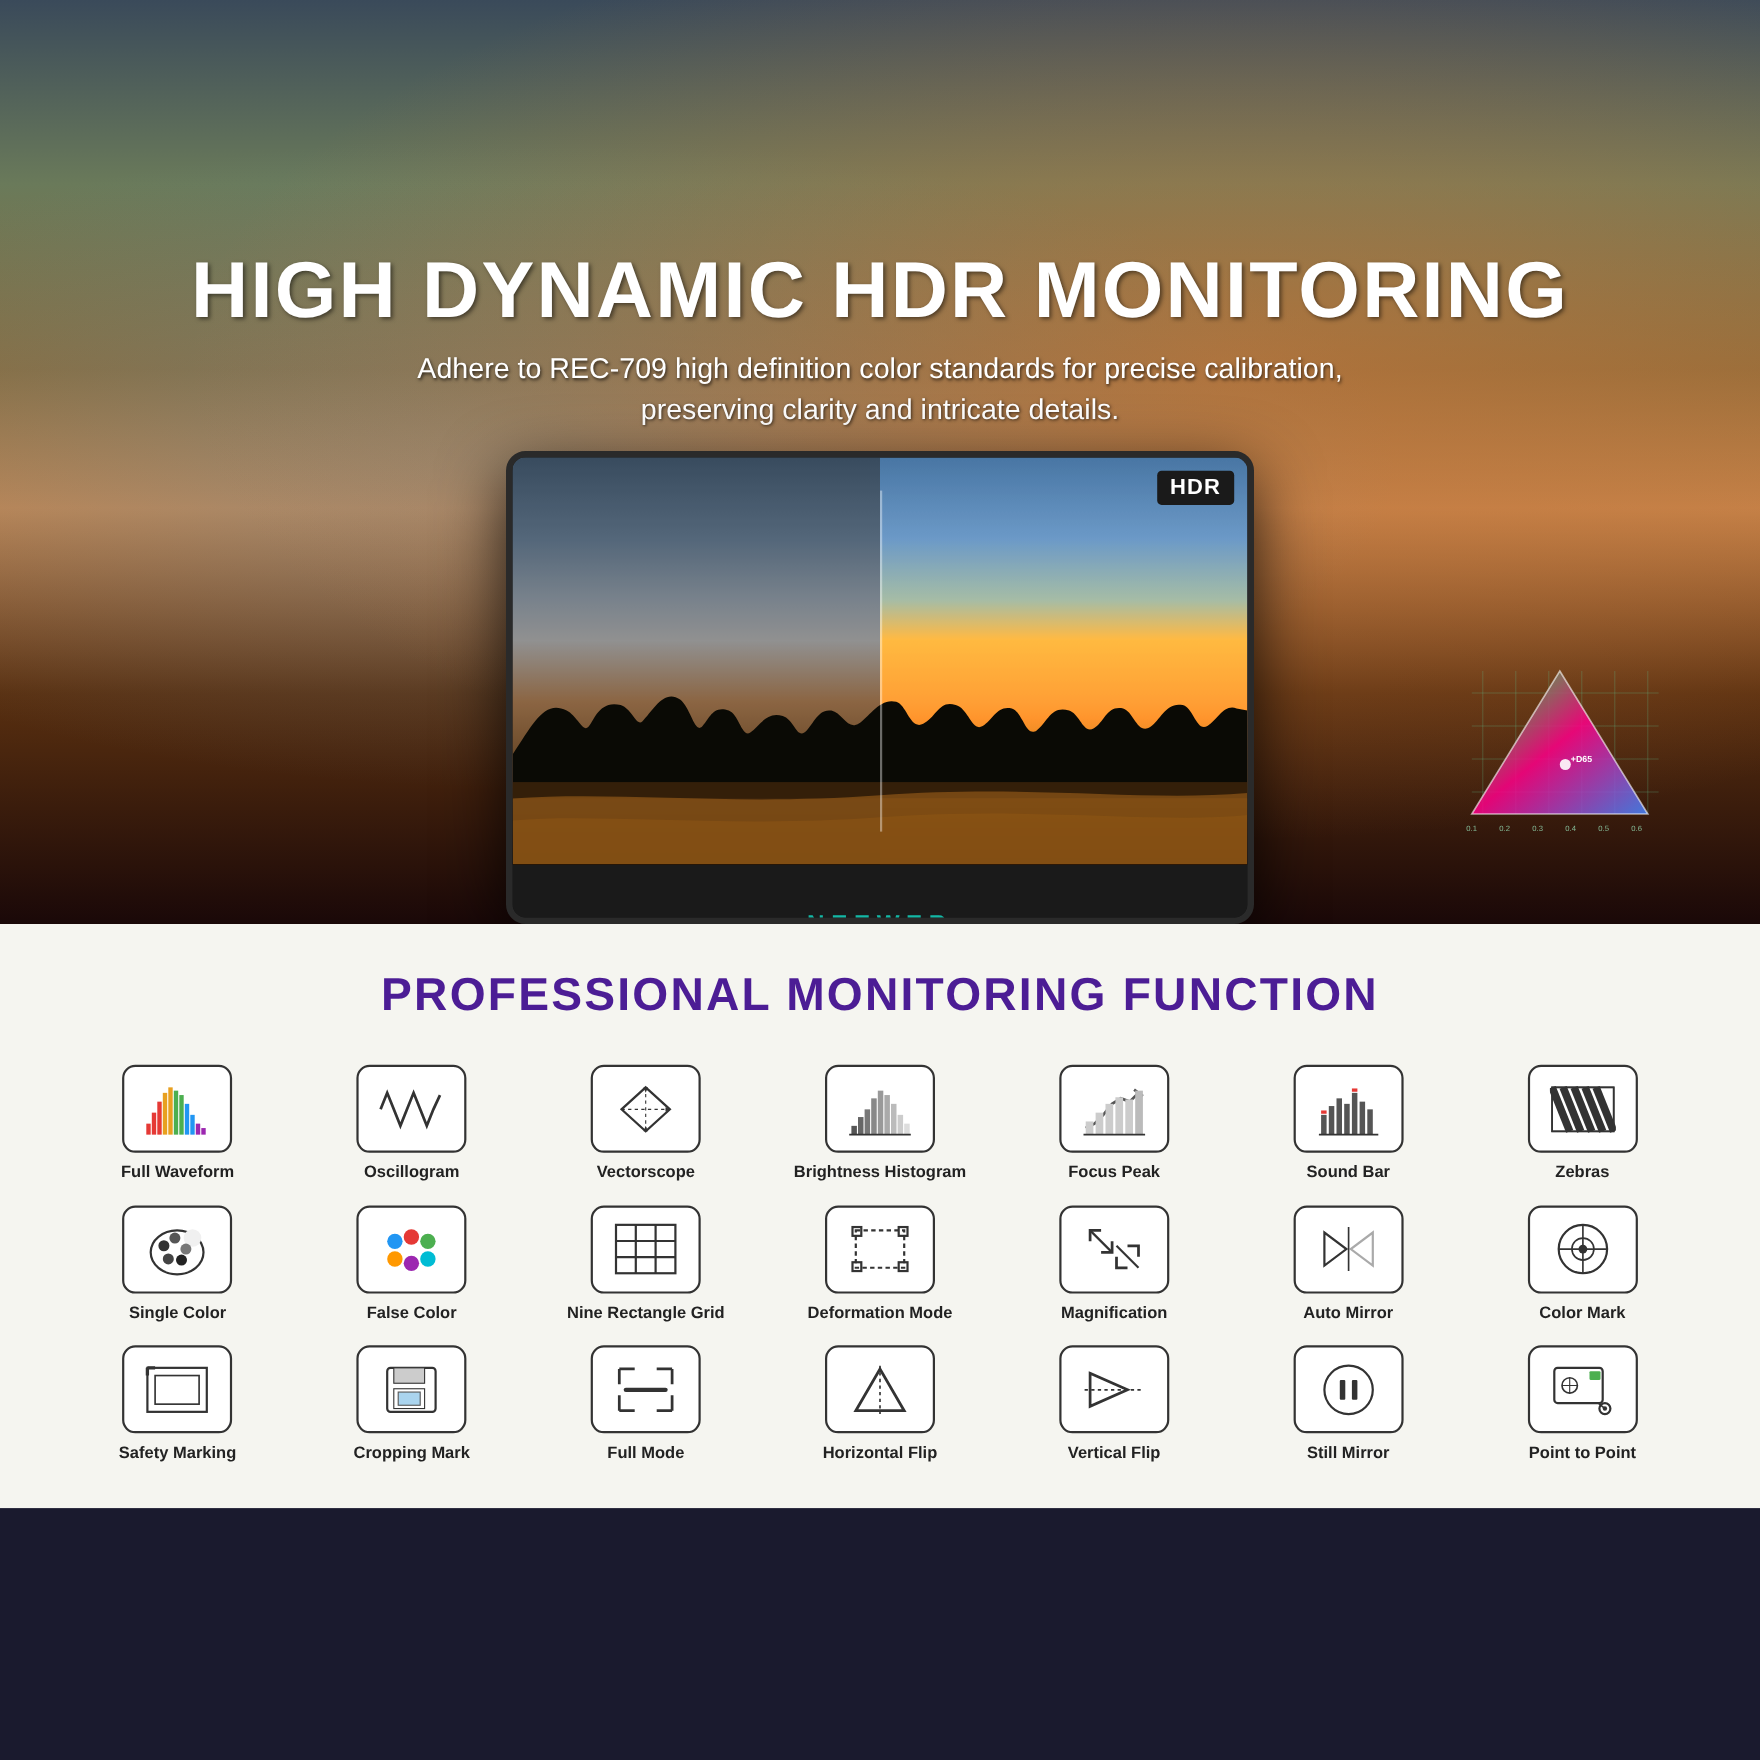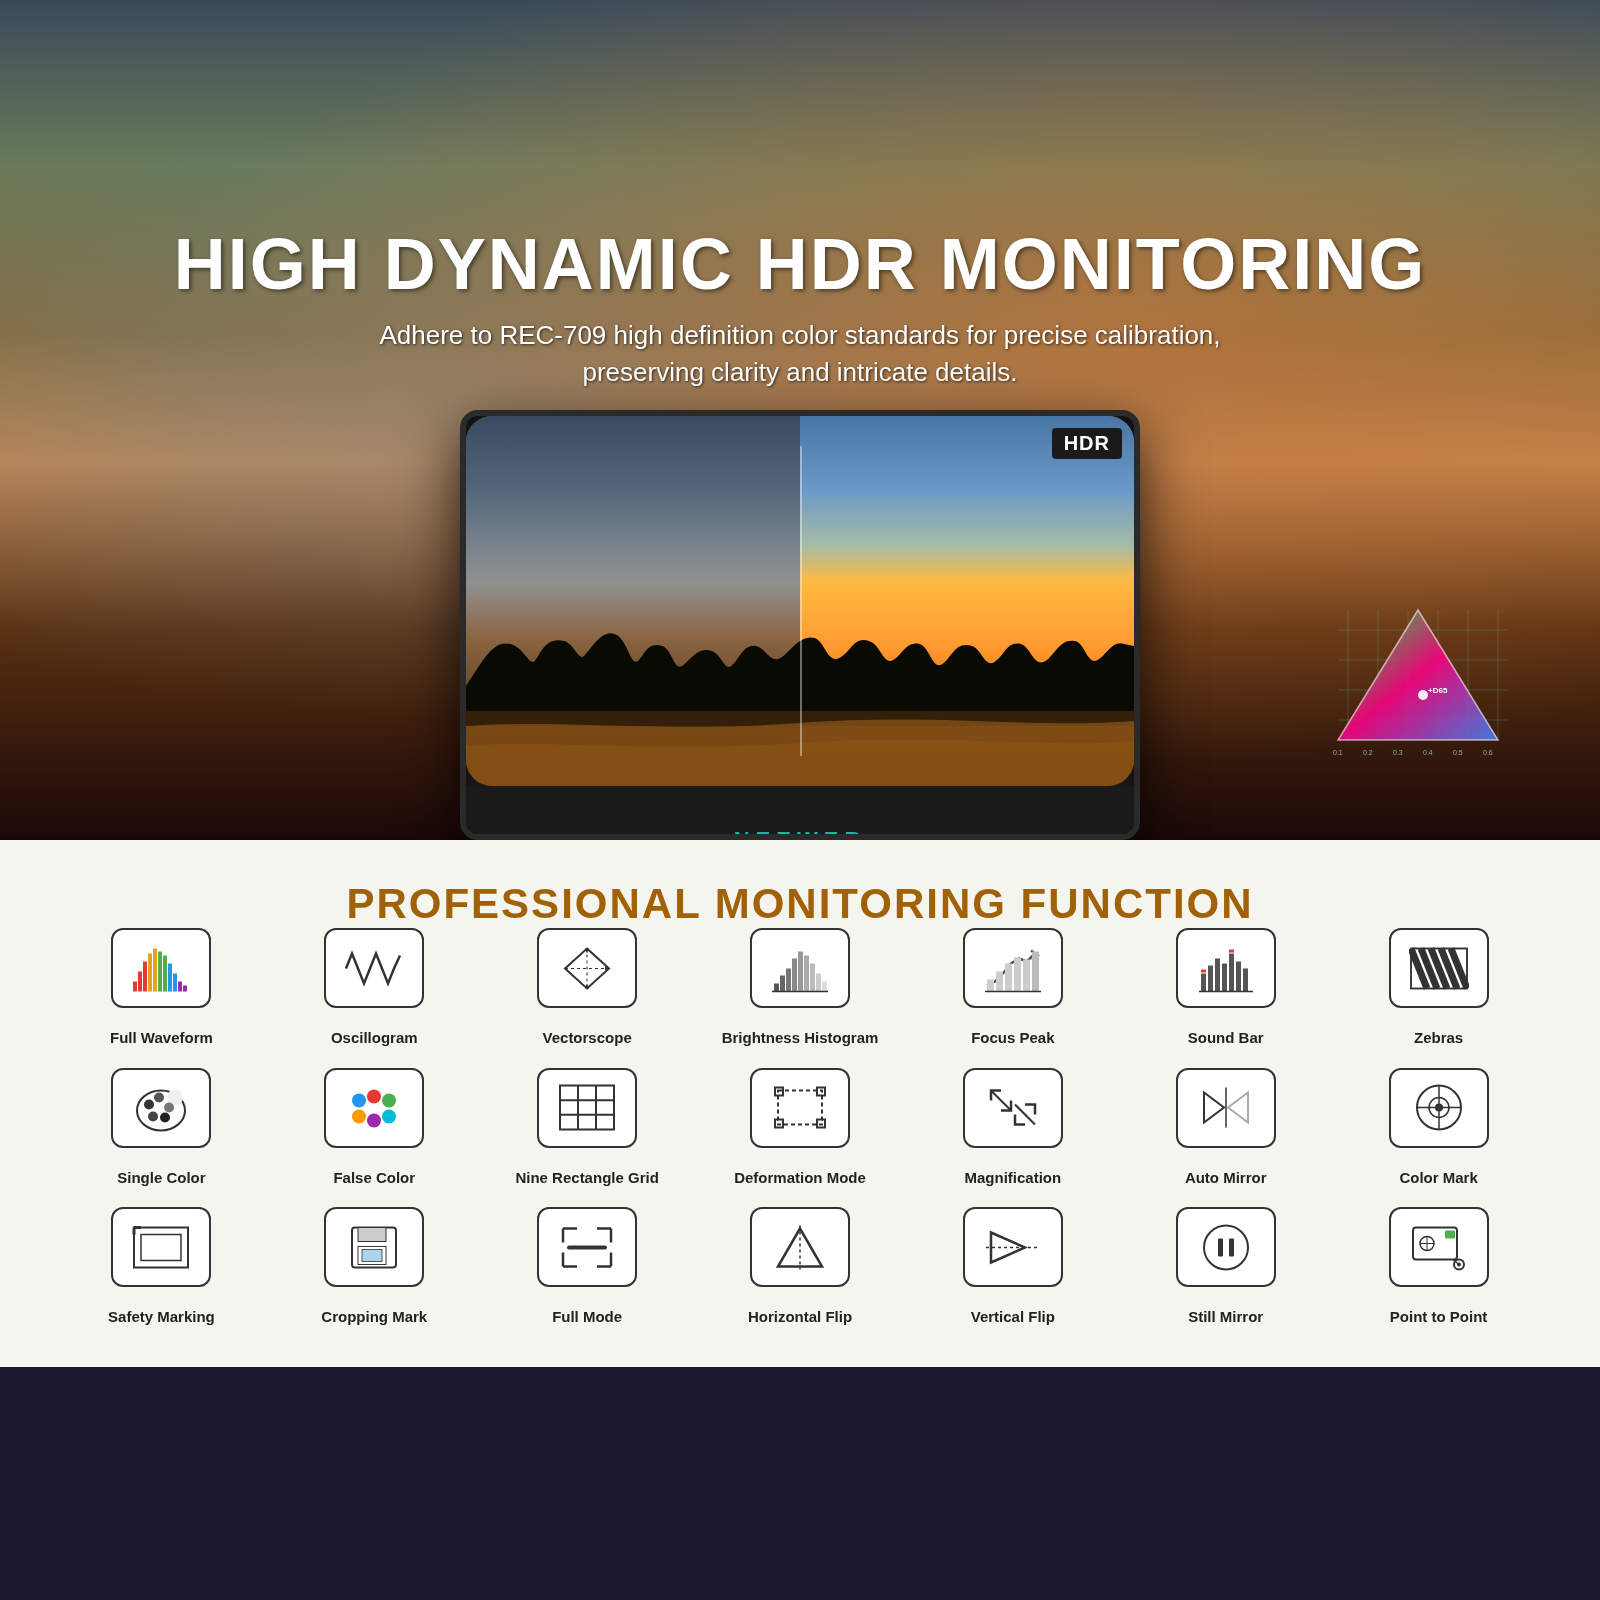--- a/index.html
+++ b/index.html
@@ -78,21 +78,20 @@
       position: relative;
       overflow: hidden;
     }
 
     .monitor-screen {
       width: 100%;
       height: 370px;
       position: relative;
       overflow: hidden;
       background: linear-gradient(180deg, #4a6a8a 0%, #6a8aaa 20%, #8a9aaa 35%, #aaaaaa 45%, #C4834A 60%, #8a5520 80%, #1a0a00 100%);
-      border-radius: 26px;
     }
 
     
     .screen-left {
       position: absolute;
       left: 0; top: 0;
       width: 50%;
       height: 100%;
       background: linear-gradient(180deg, #3a5a7a 0%, #5a7a9a 20%, #8a9aaa 35%, #aaaaaa 45%, #B4743A 60%, #7a4510 80%, #0a0500 100%);
       filter: brightness(0.85) saturate(0.7);
@@ -152,38 +151,39 @@
     .bottom-section {
       width: 1600px;
       background: #f5f5f0;
       padding: 40px 60px;
     }
 
     .section-title {
       text-align: center;
       font-size: 42px;
       font-weight: 900;
-      color: #a16207;
+      color: #4c1d95;
       text-transform: uppercase;
       letter-spacing: 2px;
+      margin-bottom: 40px;
     }
 
     .features-grid {
       display: grid;
       grid-template-columns: repeat(7, 1fr);
       gap: 20px 10px;
       max-width: 1480px;
       margin: 0 auto;
     }
 
     .feature-item {
       display: flex;
       flex-direction: column;
       align-items: center;
-      gap: 20px;
+      gap: 8px;
     }
 
     .feature-icon {
       width: 100px;
       height: 80px;
       border: 2px solid #333;
       border-radius: 12px;
       display: flex;
       align-items: center;
       justify-content: center;

